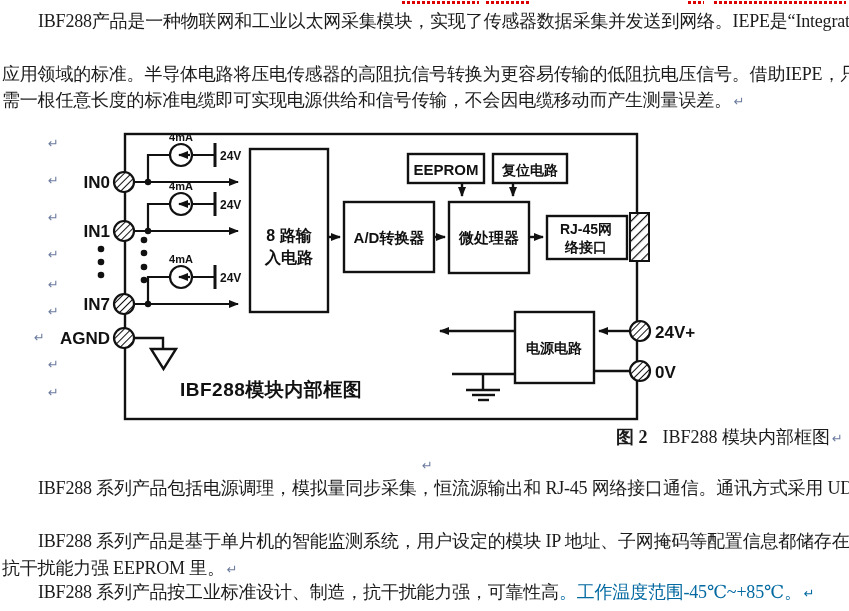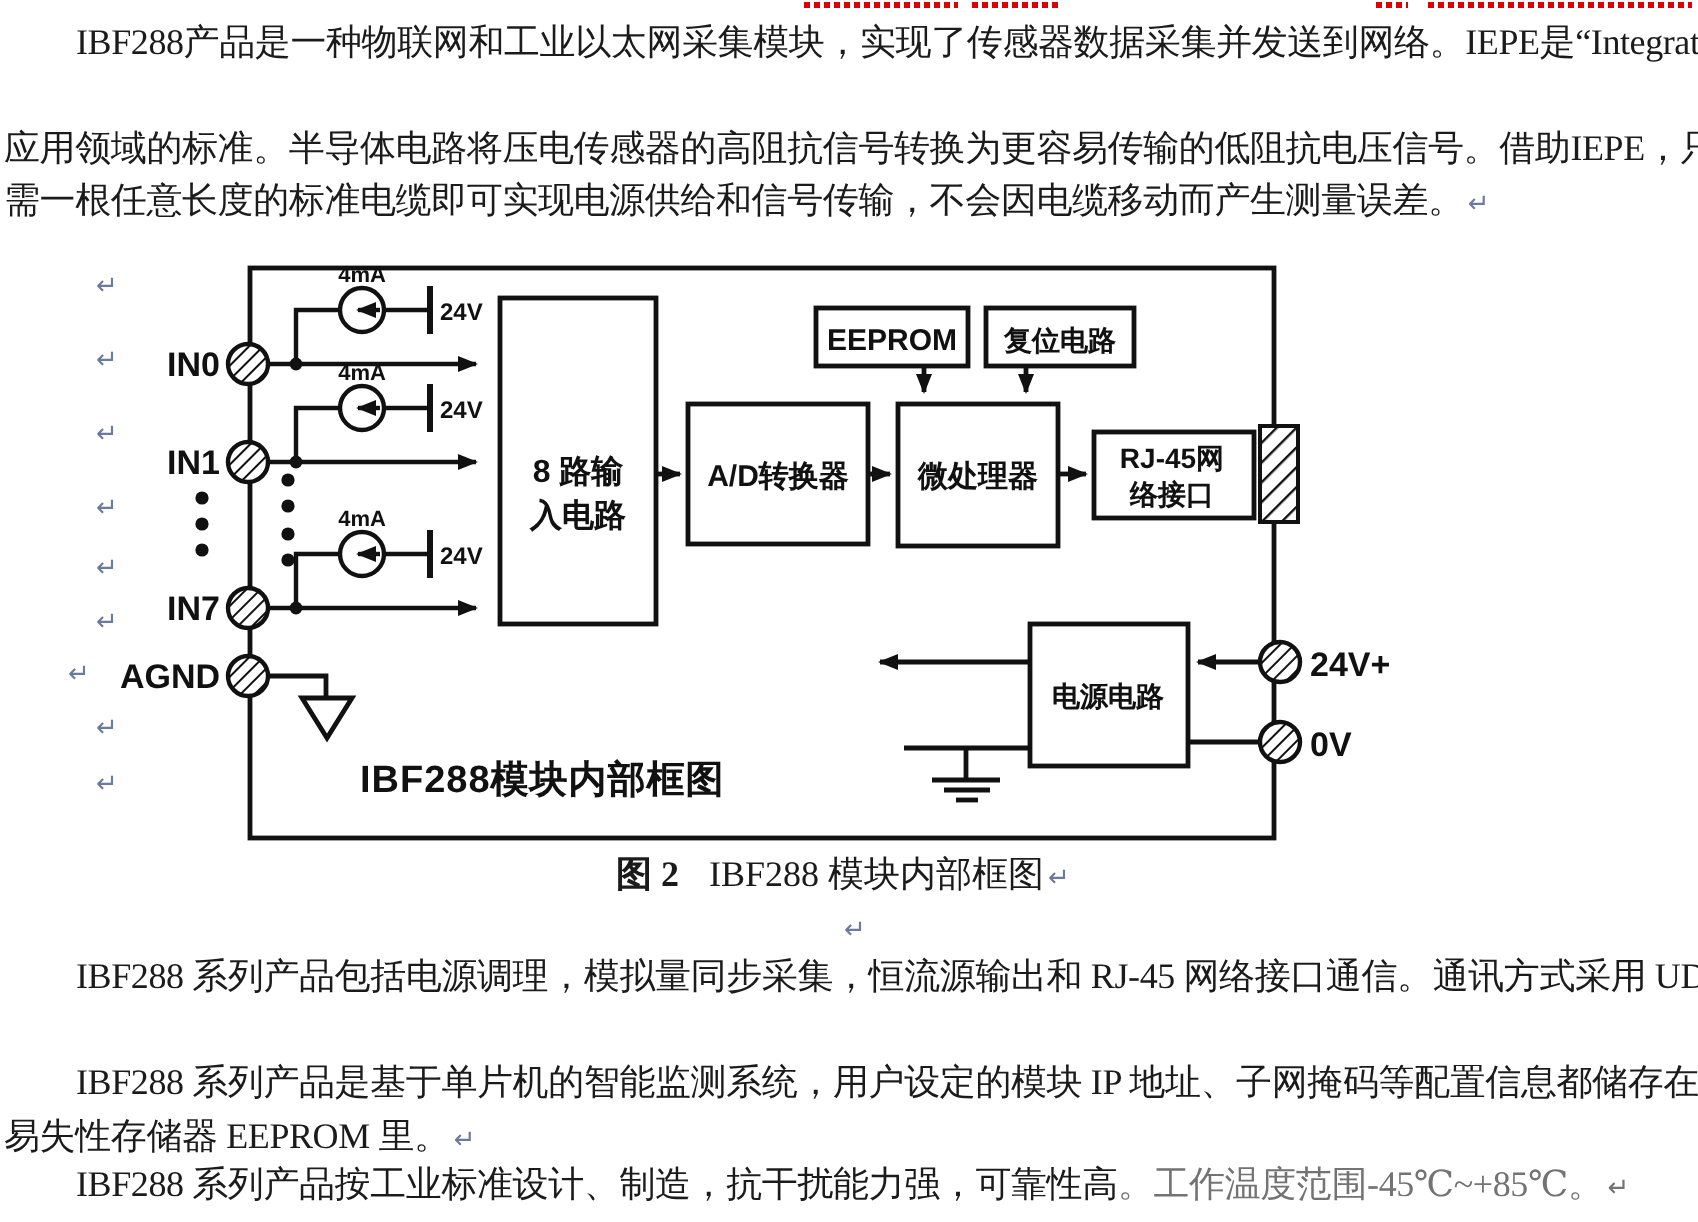--- a/index.html
+++ b/index.html
@@ -13,26 +13,26 @@
     font-size:18px;line-height:24px;white-space:nowrap;letter-spacing:-0.2px;
   }
   .line.indent{left:38px;width:809px;}
   .misspell{
     text-decoration:underline wavy #dd0000;
     text-decoration-thickness:1px;text-underline-offset:3px;
   }
   .mark{color:#6b7b9e;font-size:13px;font-family:"DejaVu Sans",sans-serif;padding-left:2px;}
   .mark.solo{position:absolute;height:16px;line-height:16px;padding:0;}
   .caption{
-    position:absolute;left:0;width:843px;text-align:center;height:24px;
+    position:absolute;left:0;width:843px;text-align:right;height:24px;
     font-size:18px;line-height:24px;
   }
   .caption .figno{font-weight:bold;}
   .caption .captext{margin-left:15px;}
-  .faded{color:#737373;}
+  .faded{color:#0369a1;}
   .squiggle{
     position:absolute;height:3px;
     background:repeating-linear-gradient(90deg,#dd0000 0 3px,transparent 3px 5px);
   }
   .diagram-svg{position:absolute;left:0;top:126px;}
   svg text{
     font-family:"Liberation Sans","DejaVu Sans",sans-serif;
     font-weight:bold;fill:#111;
   }
 </style>
@@ -211,17 +211,17 @@
   <div class="mark solo" style="left:48px;top:357px">↵</div>
   <div class="mark solo" style="left:48px;top:385px">↵</div>
 
   <div class="caption" style="top:425px"><span class="figno">图 2</span><span class="captext">IBF288 模块内部框图</span><span class="mark">↵</span></div>
 
   <div class="mark solo" style="left:422px;top:458px">↵</div>
 
   <div class="line indent" style="top:476px">IBF288 系列产品包括电源调理，模拟量同步采集，恒流源输出和 RJ-45 网络接口通信。通讯方式采用 UDP</div>
 
   <div class="line indent" style="top:529px">IBF288 系列产品是基于单片机的智能监测系统，用户设定的模块 IP 地址、子网掩码等配置信息都储存在非</div>
-  <div class="line" style="top:556px"><span>易失性存储器 EEPROM 里。</span><span class="mark">↵</span></div>
+  <div class="line" style="top:556px"><span>抗干扰能力强 EEPROM 里。</span><span class="mark">↵</span></div>
 
   <div class="line indent" style="top:580px"><span>IBF288 系列产品按工业标准设计、制造，抗干扰能力强，可靠性高</span><span class="faded">。工作温度范围-45℃~+85℃。</span><span class="mark faded">↵</span></div>
 
 </div>
 
 </body></html>

